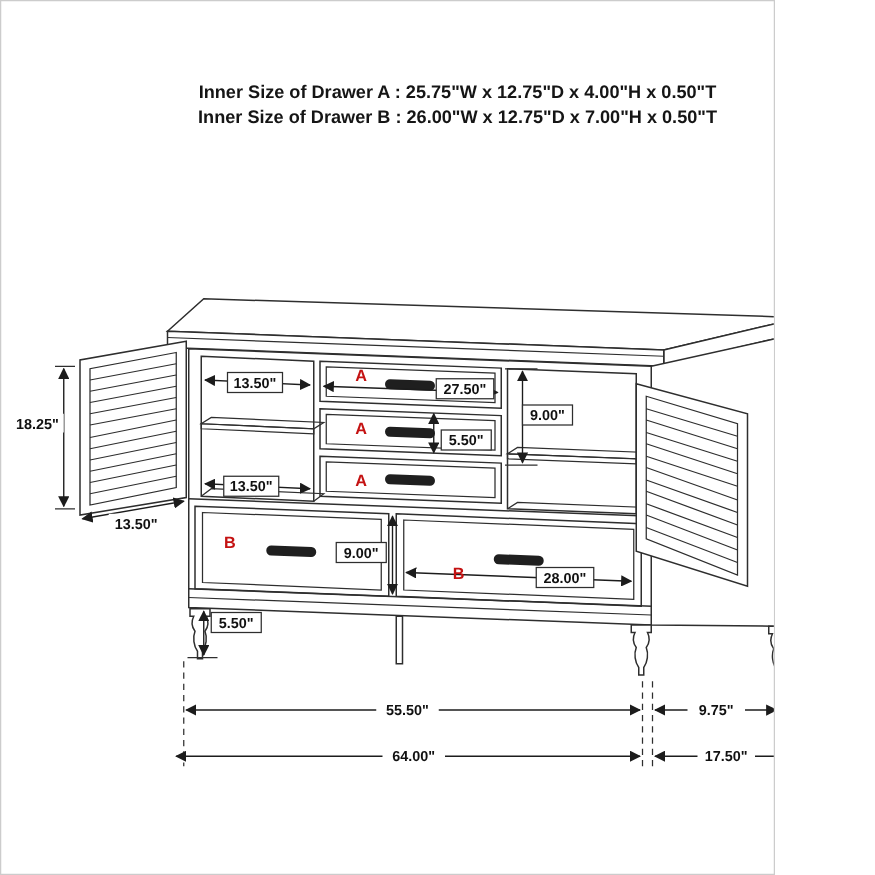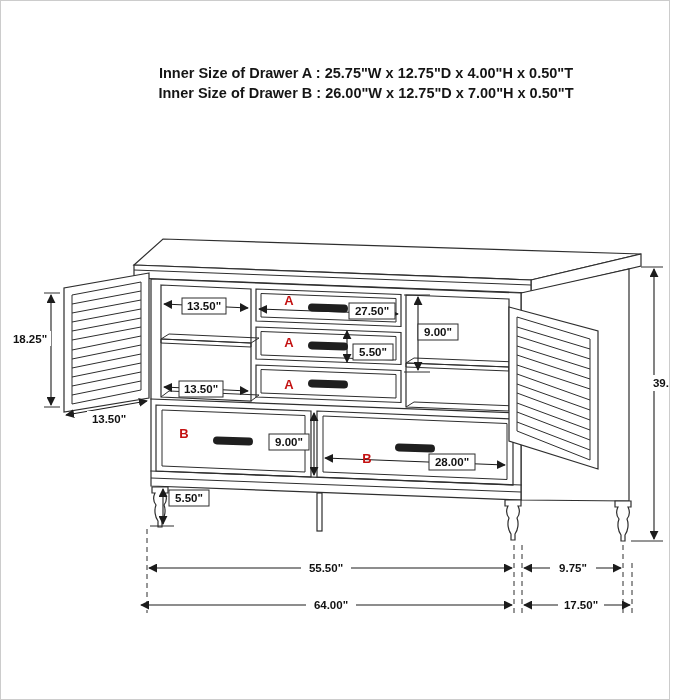--- a/index.html
+++ b/index.html
@@ -1,16 +1,16 @@
 <!DOCTYPE html>
 <html><head>
 <meta charset="utf-8">
 <style>
   html,body{margin:0;padding:0;background:#fff;}
-  .frame{width:670px;height:700px;background:#ffffff;border:1px solid #cccccc;
+  .frame{width:620px;height:700px;background:#ffffff;border:1px solid #cccccc;
          box-sizing:border-box;position:relative;overflow:hidden;
          font-family:"Liberation Sans",sans-serif;}
   svg{position:absolute;left:0;top:0;}
   .title{font-size:14.5px;font-weight:700;fill:#151515;text-anchor:middle;
          font-family:"Liberation Sans",sans-serif;}
   .ln{stroke:#2e2e2e;stroke-width:1.2;fill:none;stroke-linecap:square;stroke-linejoin:miter;}
   .fw{stroke:#2e2e2e;stroke-width:1.2;fill:#ffffff;stroke-linejoin:miter;}
   .thin{stroke:#2e2e2e;stroke-width:1;fill:none;}
   .dim{stroke:#1c1c1c;stroke-width:1.1;fill:none;}
   .dash{stroke:#2e2e2e;stroke-width:1;fill:none;stroke-dasharray:5 4;}

